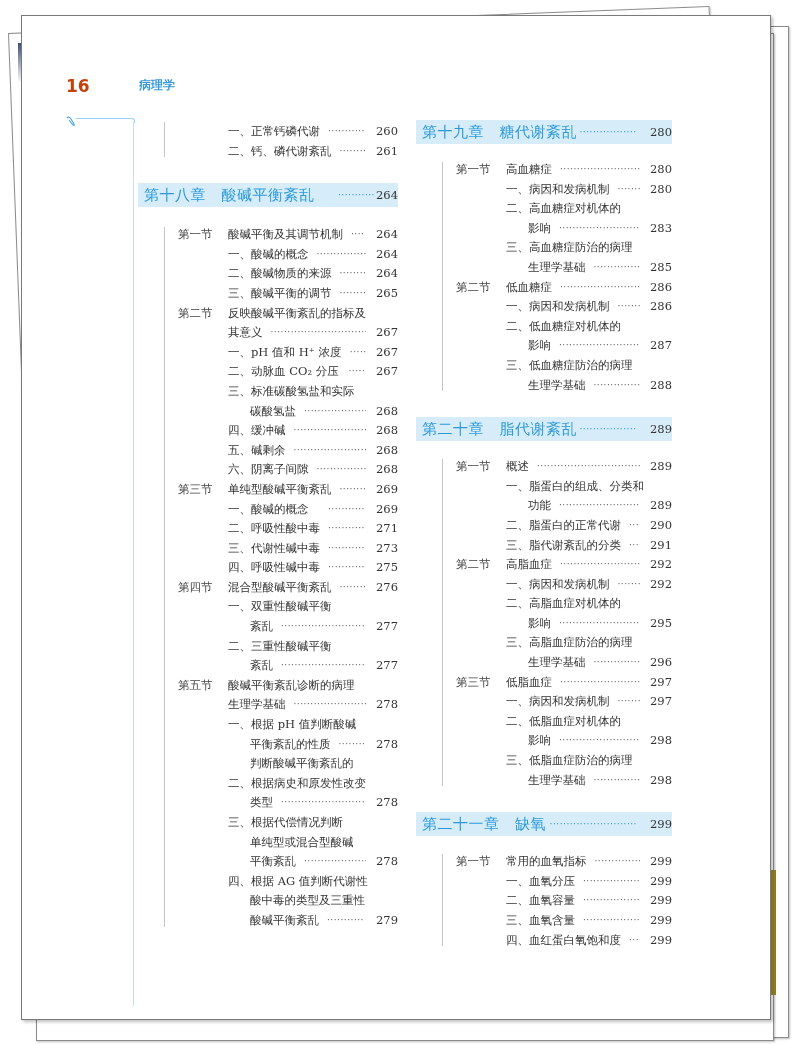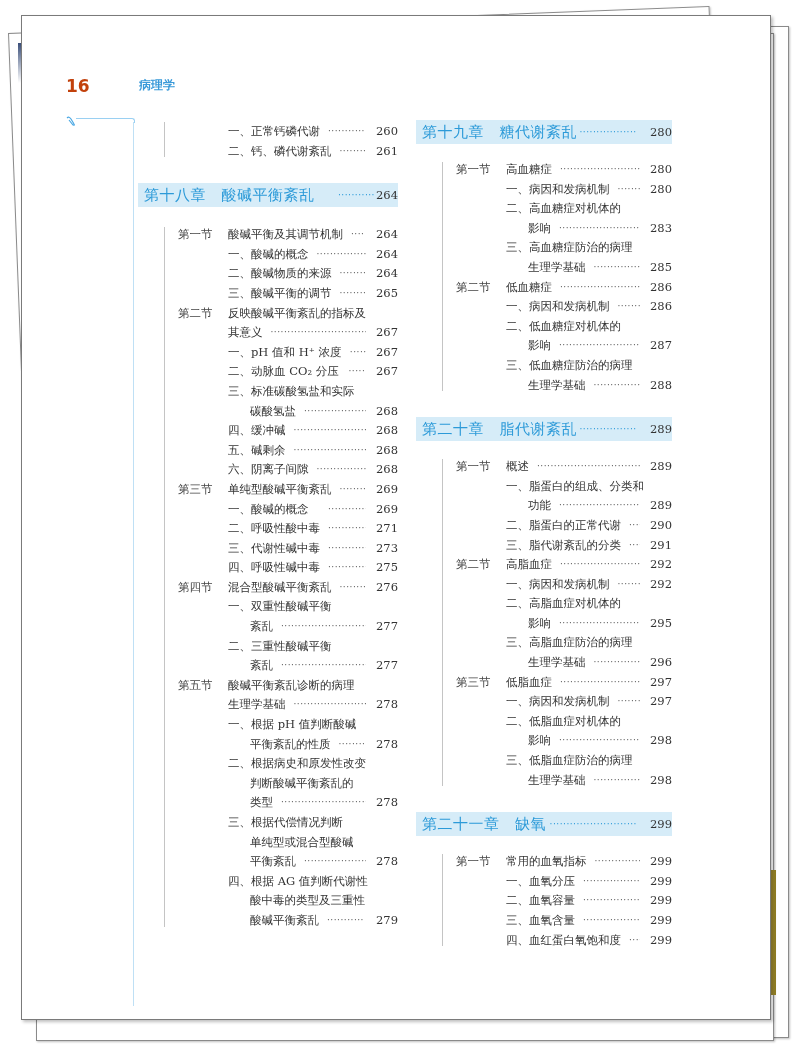--- a/index.html
+++ b/index.html
@@ -218,24 +218,24 @@
       </div>
       <div class="row">
         <span class="txt" style="left: 90px;">一、根据 pH 值判断酸碱</span>
       </div>
       <div class="row">
         <span class="txt" style="left: 112px;">平衡紊乱的性质</span>
         <span class="dots" style="left: 200.5px; width: 27.5px;">········</span>
         <span class="pg">278</span>
       </div>
       <div class="row">
+        <span class="txt" style="left: 112px;">判断酸碱平衡紊乱的</span>
+      </div>
+      <div class="row">
         <span class="txt" style="left: 90px;">二、根据病史和原发性改变</span>
-      </div>
-      <div class="row">
-        <span class="txt" style="left: 112px;">判断酸碱平衡紊乱的</span>
       </div>
       <div class="row">
         <span class="txt" style="left: 112px;">类型</span>
         <span class="dots" style="left: 143px; width: 85px;">··························</span>
         <span class="pg">278</span>
       </div>
       <div class="row">
         <span class="txt" style="left: 90px;">三、根据代偿情况判断</span>
       </div>
       <div class="row">

